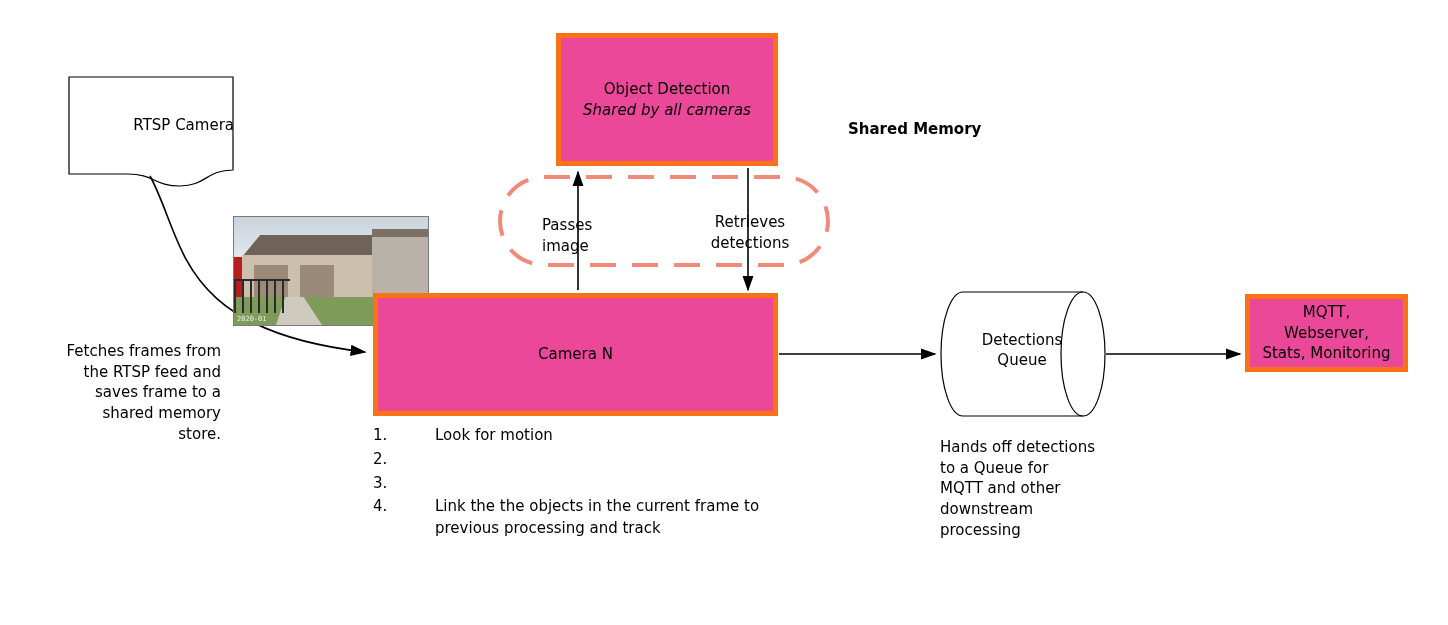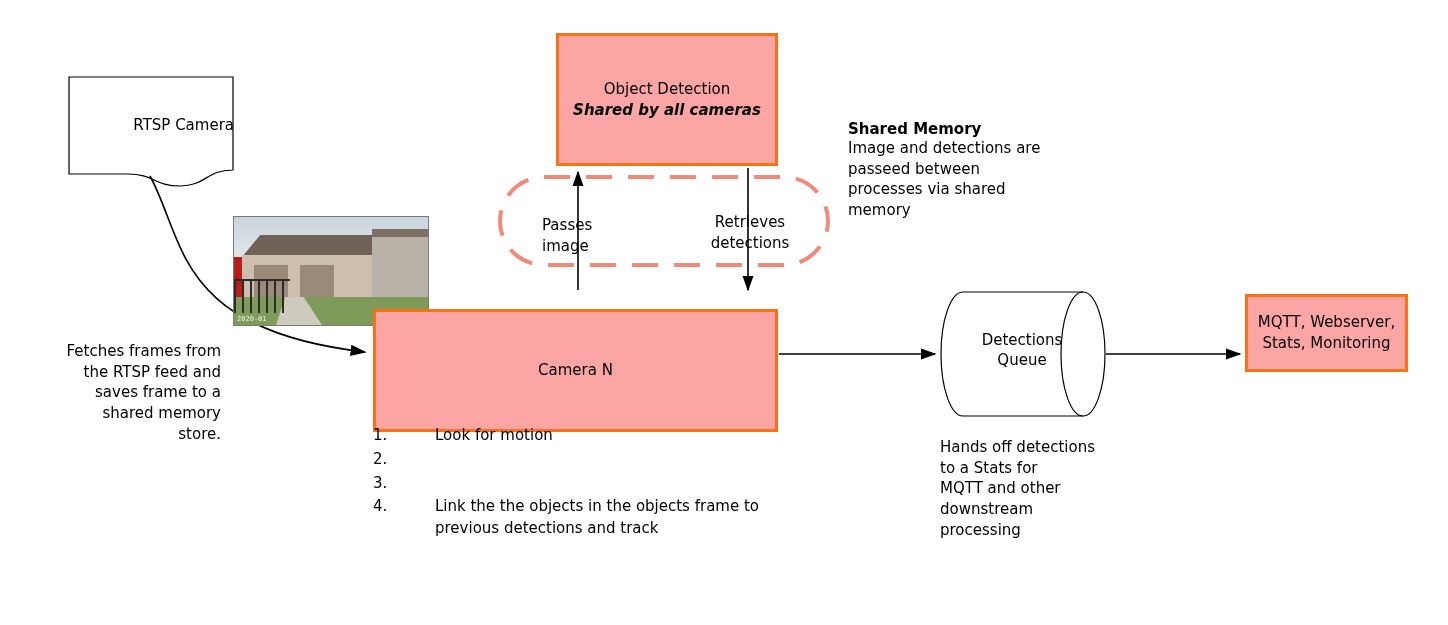--- a/index.html
+++ b/index.html
@@ -27,30 +27,29 @@
   .node {
     position: absolute;
     box-sizing: border-box;
     display: flex;
     flex-direction: column;
     align-items: center;
     justify-content: center;
     text-align: center;
   }
   .box-yellow {
-    background: #fca5a5;
-    border: 3px solid #f97316;
+    background: #ec4899;
+    border: 5px solid #f97316;
   }
   .label {
     font-size: 15px;
     line-height: 1.35;
   }
   .label.italic {
     font-style: italic;
-    font-weight: bold;
   }
   .freetext {
     position: absolute;
     font-size: 15px;
     line-height: 1.38;
     white-space: pre-line;
   }
   .freetext.bold {
     font-weight: bold;
   }
@@ -125,21 +124,20 @@
     top: 33px;
     width: 222px;
     height: 133px;
   }
   
   #camera-n {
     left: 373px;
     top: 293px;
     width: 405px;
     height: 123px;
-    margin-top: 16px;
   }
   
   #mqtt-box {
     left: 1245px;
     top: 294px;
     width: 163px;
     height: 78px;
     padding: 0 8px;
   }
   #mqtt-box .label { text-align: center; }
@@ -258,40 +256,36 @@
 image</div>
   <div class="freetext" id="retrieves-label">Retrieves
 detections</div>
 
   <div class="freetext" id="fetches-text">Fetches frames from
 the RTSP feed and
 saves frame to a
 shared memory
 store.</div>
   <div class="freetext bold" id="shared-memory-title">Shared Memory</div>
-  <div class="freetext" id="shared-memory-text">Image and detections are
-passeed between
-processes via shared
-memory</div>
   <div class="freetext" id="queue-note">Hands off detections
-to a Stats for
+to a Queue for
 MQTT and other
 downstream
 processing</div>
 
   <div id="camera-steps">
     <div class="step">
       <div class="num">1.</div>
       <div class="txt">Look for motion</div>
     </div>
     <div class="step">
       <div class="num">2.</div>
     </div>
     <div class="step">
       <div class="num">3.</div>
     </div>
     <div class="step">
       <div class="num">4.</div>
-      <div class="txt">Link the the objects in the objects frame to previous detections and track</div>
+      <div class="txt">Link the the objects in the current frame to previous processing and track</div>
     </div>
   </div>
 
 </div>
 
 </body></html>

